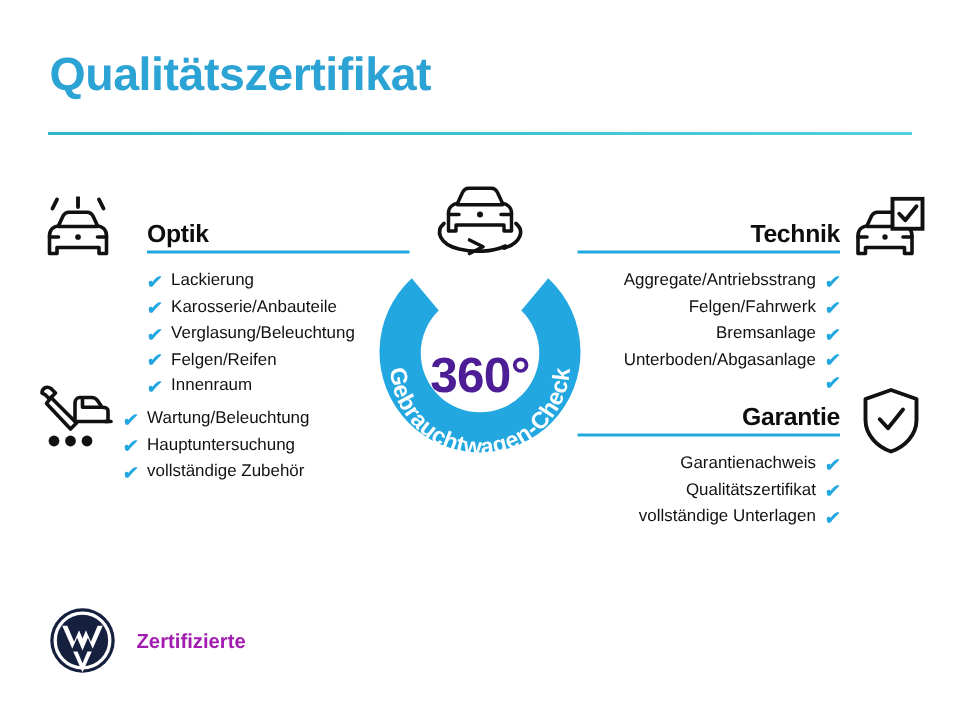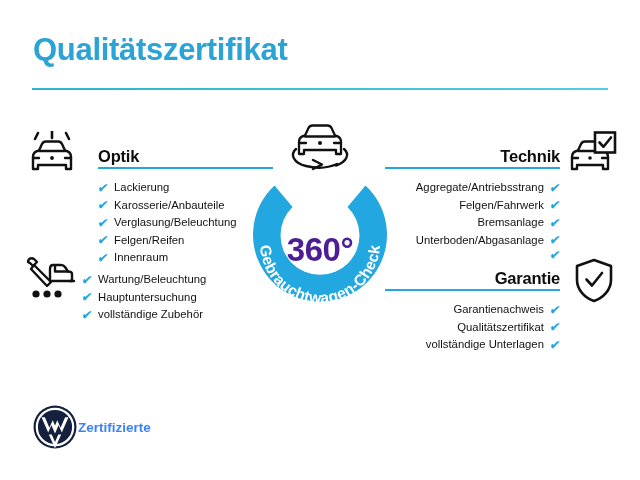--- a/index.html
+++ b/index.html
@@ -151,23 +151,24 @@
 
   
   #footer-logo {
     position: absolute;
     left: 32px;
     top: 404px;
     display: flex;
     align-items: center;
   }
   #footer-text {
+    margin-left: 13px;
     font-size: 13.5px;
     font-weight: bold;
-    color: #3b82f6;
+    color: #a21caf;
     line-height: 17px;
     white-space: nowrap;
   }
 </style>
 </head>
 <body>
 
 <div id="page">
 
   <div class="title">Qualitätszertifikat</div>

